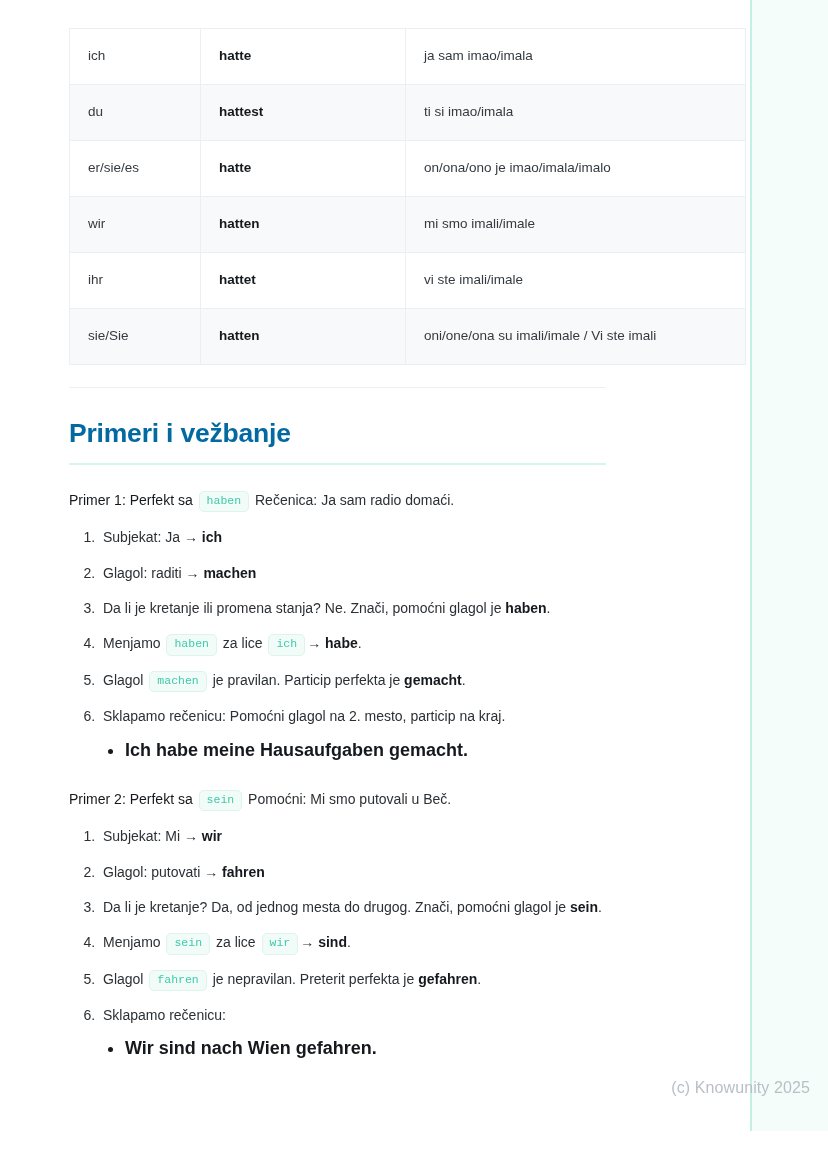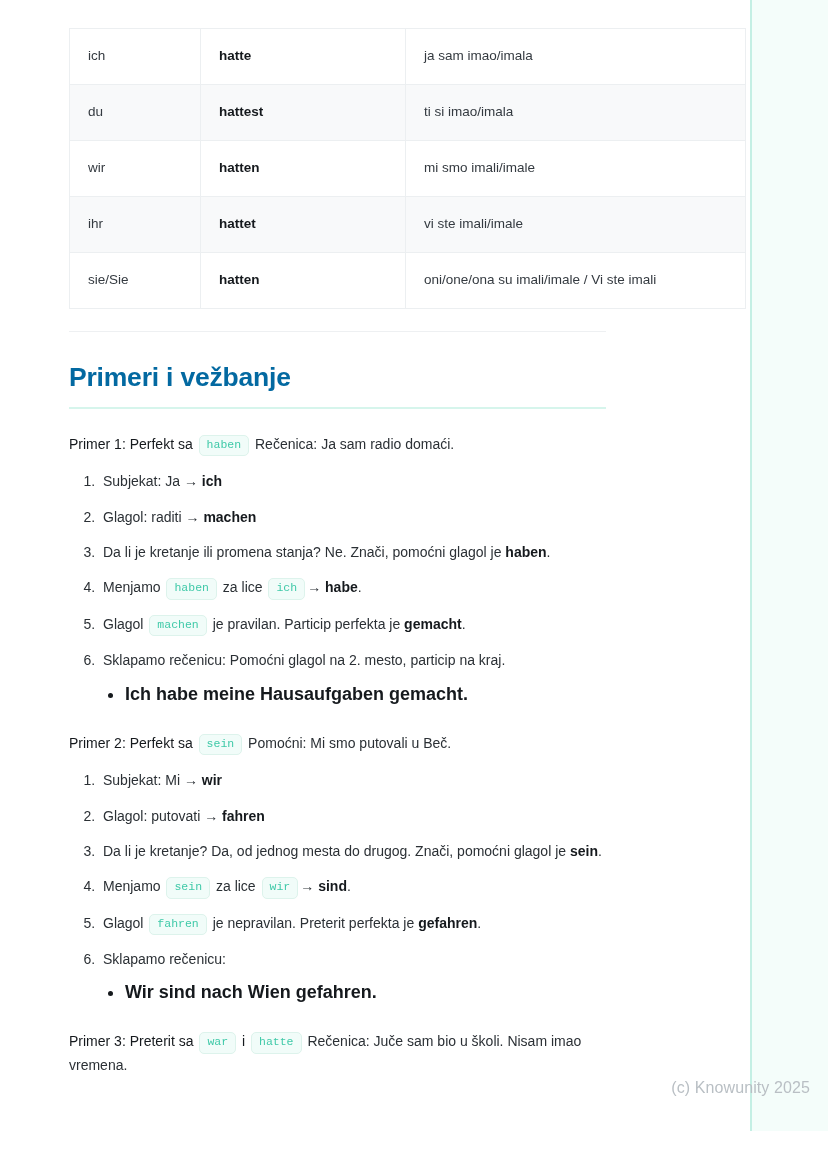--- a/index.html
+++ b/index.html
@@ -169,20 +169,25 @@
         <td class="c0">ich</td>
         <td class="c1">hatte</td>
         <td class="c2">ja sam imao/imala</td>
       </tr>
       <tr>
         <td class="c0">du</td>
         <td class="c1">hattest</td>
         <td class="c2">ti si imao/imala</td>
       </tr>
       <tr>
+        <td class="c0">er/sie/es</td>
+        <td class="c1">hatte</td>
+        <td class="c2">on/ona/ono je imao/imala/imalo</td>
+      </tr>
+      <tr>
         <td class="c0">wir</td>
         <td class="c1">hatten</td>
         <td class="c2">mi smo imali/imale</td>
       </tr>
       <tr>
         <td class="c0">ihr</td>
         <td class="c1">hattet</td>
         <td class="c2">vi ste imali/imale</td>
       </tr>
       <tr>
@@ -257,21 +262,14 @@
       <span>Glagol </span><span class="chip">fahren</span><span> je nepravilan. Preterit perfekta je </span><b>gefahren</b><span>.</span>
     </li>
     <li>
       <span>Sklapamo rečenicu:</span>
       <ul class="sub">
         <li>Wir sind nach Wien gefahren.</li>
       </ul>
     </li>
   </ol>
 
-  <p class="para">
-    <b>Primer 3: Preterit sa</b>
-    <span class="chip">war</span>
-    <b>i</b>
-    <span class="chip">hatte</span>
-    <span>Rečenica: Juče sam bio u školi. Nisam imao vremena.</span>
-  </p>
 
 </div>
 
 </body></html>

